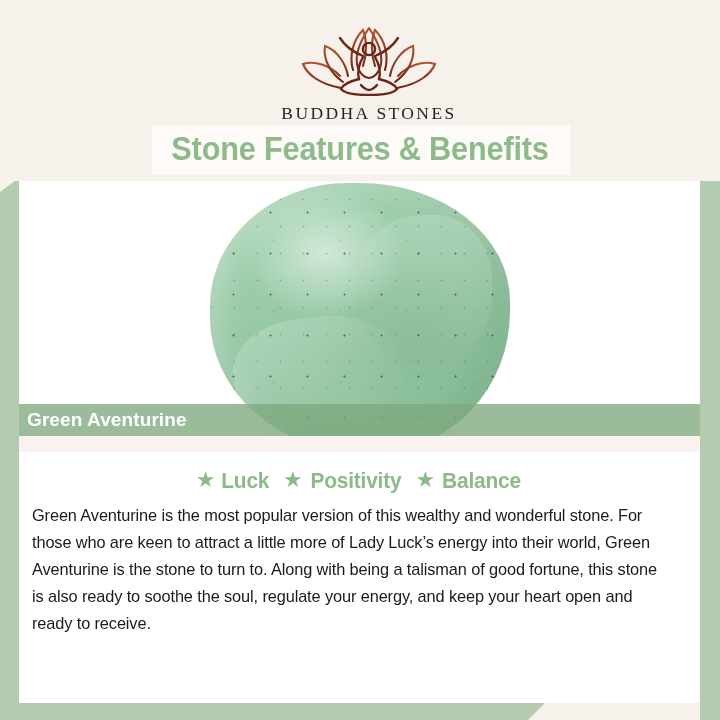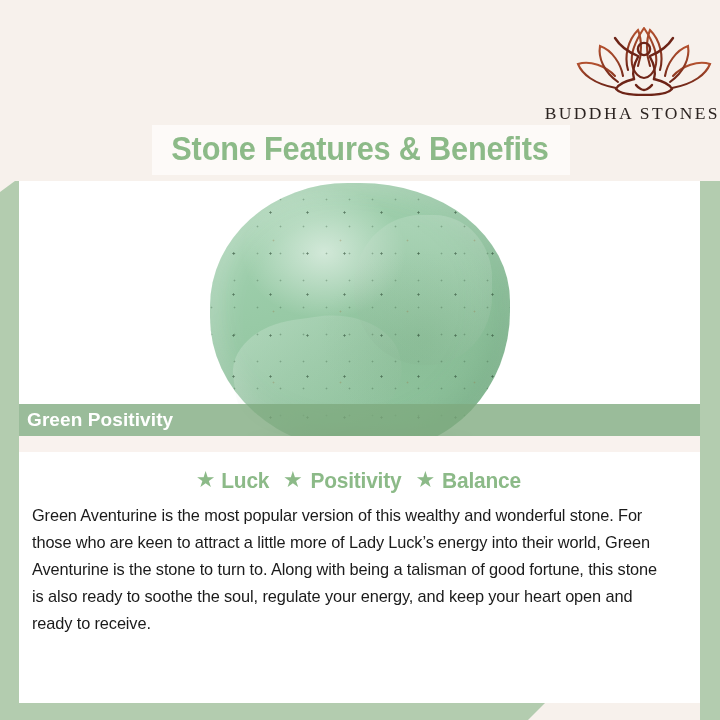--- a/index.html
+++ b/index.html
@@ -93,21 +93,21 @@
     width: 195px;
     height: 20px;
     background: #f7f1ec;
   }
 
   .logo-block {
     position: absolute;
     top: 26px;
     left: 0;
     width: 720px;
-    text-align: right;
+    text-align: center;
     padding-left: 18px;
   }
   .logo-mark {
     display: inline-block;
     width: 152px;
     height: 70px;
     line-height: 0;
   }
   .brand-word {
     margin-top: 3px;
@@ -360,21 +360,21 @@
       <div class="stone">
         <div class="stone-facet-a"></div>
         <div class="stone-facet-b"></div>
         <div class="speckles"></div>
       </div>
       <div class="photo-shadow"></div>
     </div>
   </div>
 
   <div class="label-band">
-    <span class="label-text">Green Positivity</span>
+    <span class="label-text">Green Aventurine</span>
   </div>
 
   <div class="divider-strip"></div>
 
   <div class="content">
     <div class="benefits">
       <span class="benefit">
         <span class="star">★</span>
         <span class="benefit-label">Luck</span>
       </span>

